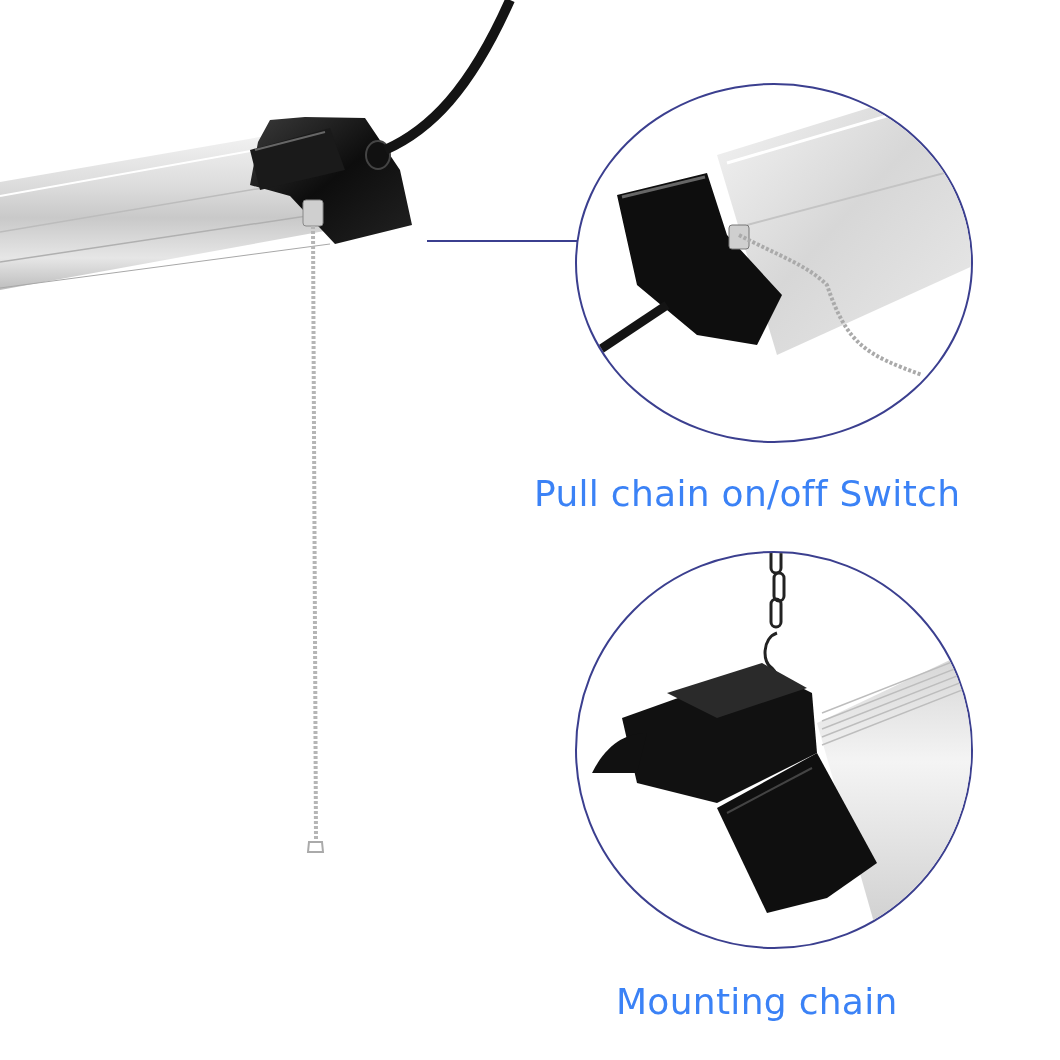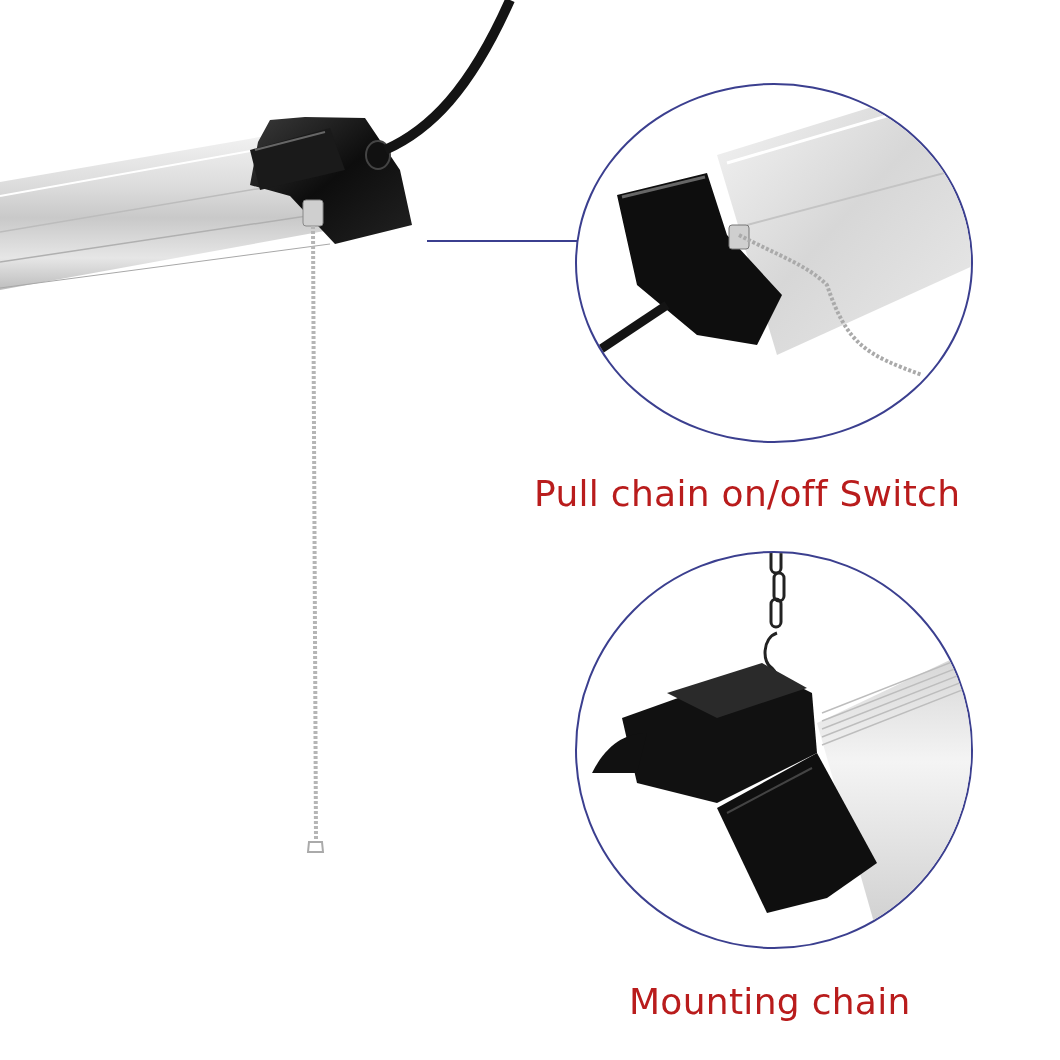--- a/index.html
+++ b/index.html
@@ -1,19 +1,19 @@
 <!DOCTYPE html>
 <html><head>
 <meta charset="utf-8">
 <style>
   html,body{margin:0;padding:0;background:#ffffff;}
   body{width:1060px;height:1060px;position:relative;overflow:hidden;font-family:"DejaVu Sans","Liberation Sans",sans-serif;}
   .abs{position:absolute;}
   svg{display:block;}
-  .label{position:absolute;color:#b91c1c;font-family:"DejaVu Sans","Liberation Sans",sans-serif;font-size:36px;letter-spacing:0.3px;white-space:nowrap;line-height:1;}
+  .label{position:absolute;color:#3b82f6;font-family:"DejaVu Sans","Liberation Sans",sans-serif;font-size:36px;letter-spacing:0.3px;white-space:nowrap;line-height:1;}
   .circle{position:absolute;border:2px solid #3b3f8f;border-radius:50%;overflow:hidden;background:#fff;box-sizing:border-box;}
 </style>
 </head>
 <body>
 
 <div class="abs" style="left:0;top:0;width:600px;height:900px;">
   <svg width="600" height="900" viewBox="0 0 600 900">
     <defs>
       <linearGradient id="tubeG" x1="0" y1="0" x2="0" y2="1">
         <stop offset="0" stop-color="#f4f4f4"></stop>
@@ -100,13 +100,13 @@
     <path d="M200,80 C185,85 185,110 195,115 C205,125 200,140 190,145 C175,150 180,165 195,170 C215,175 225,160 218,140" stroke="#222" stroke-width="3" fill="none"></path>
 
     <path d="M45,165 L185,115 L235,140 L240,200 L140,250 L60,230 Z" fill="#111"></path>
     <path d="M90,140 L185,110 L230,135 L140,165 Z" fill="#2a2a2a"></path>
     <path d="M15,220 C30,190 50,180 70,180 L60,220 Z" fill="#111"></path>
     <path d="M140,255 L240,200 L300,310 L250,345 L190,360 Z" fill="#0f0f0f"></path>
     <path d="M150,260 L235,215" stroke="#444" stroke-width="2"></path>
   </svg>
 </div>
 
-<div class="label" style="left:616px;top:984px;margin-left:13px;">Mounting chain</div>
+<div class="label" style="left:616px;top:984px;">Mounting chain</div>
 
 </body></html>

